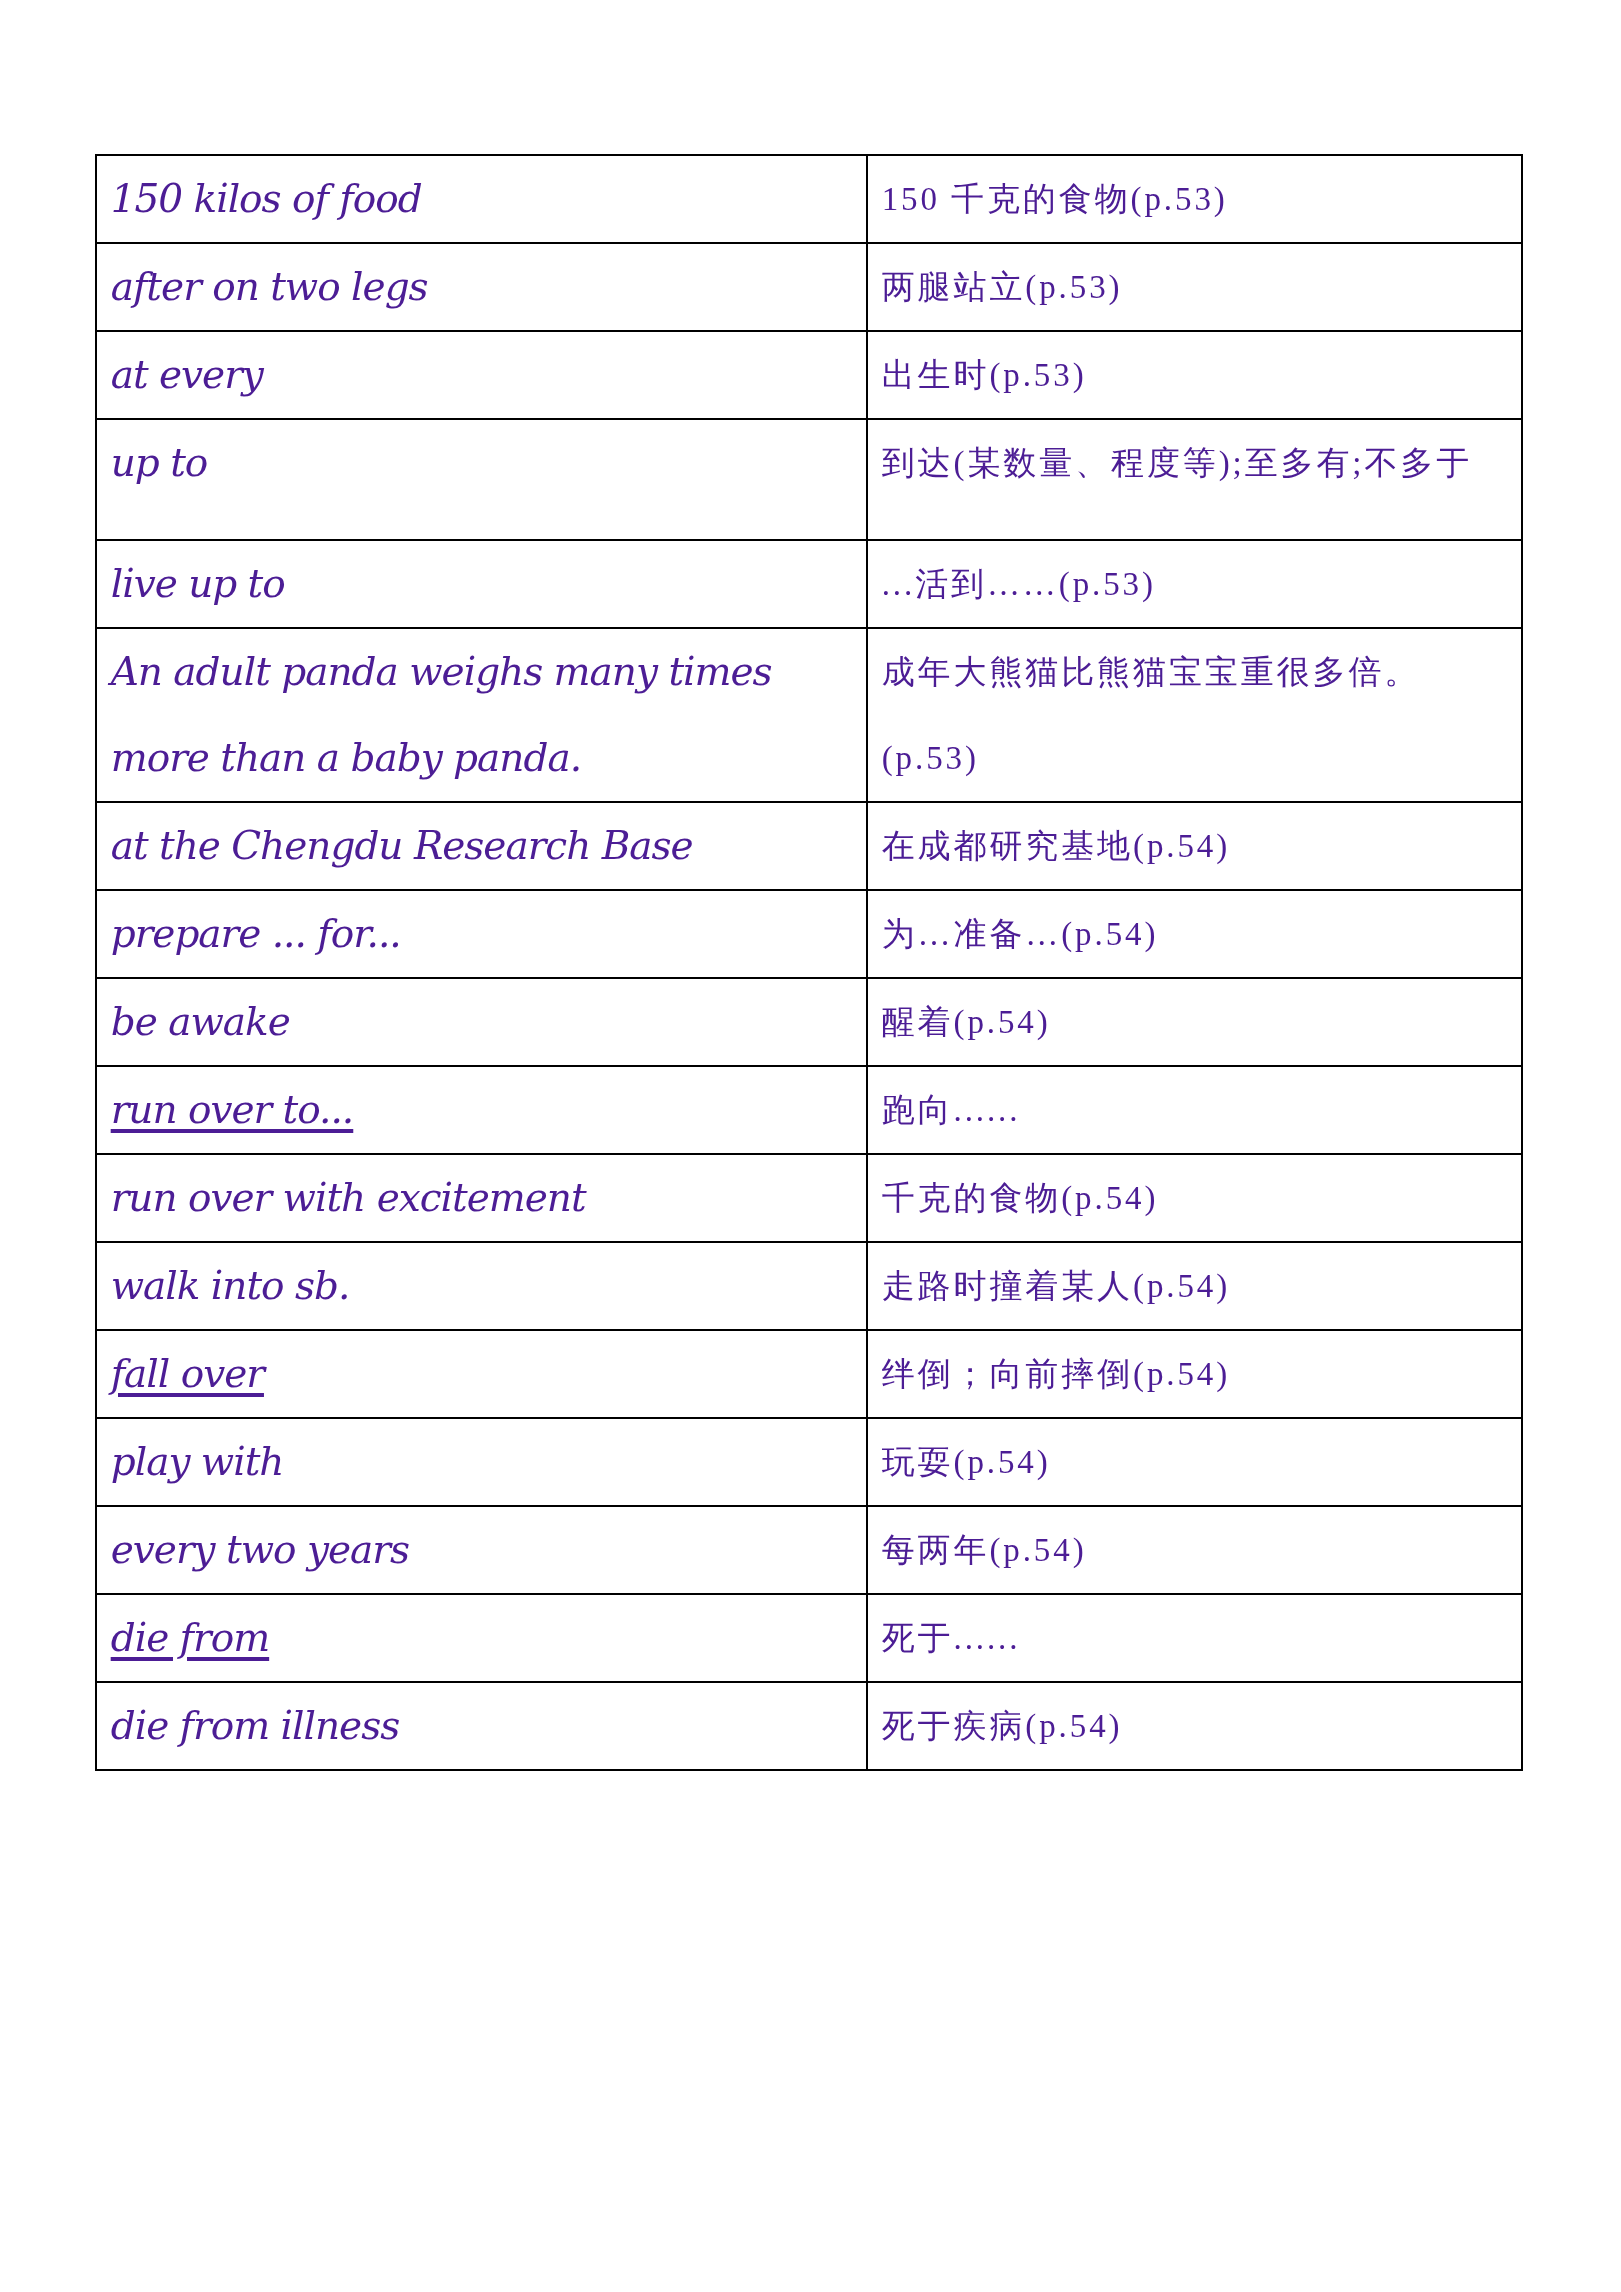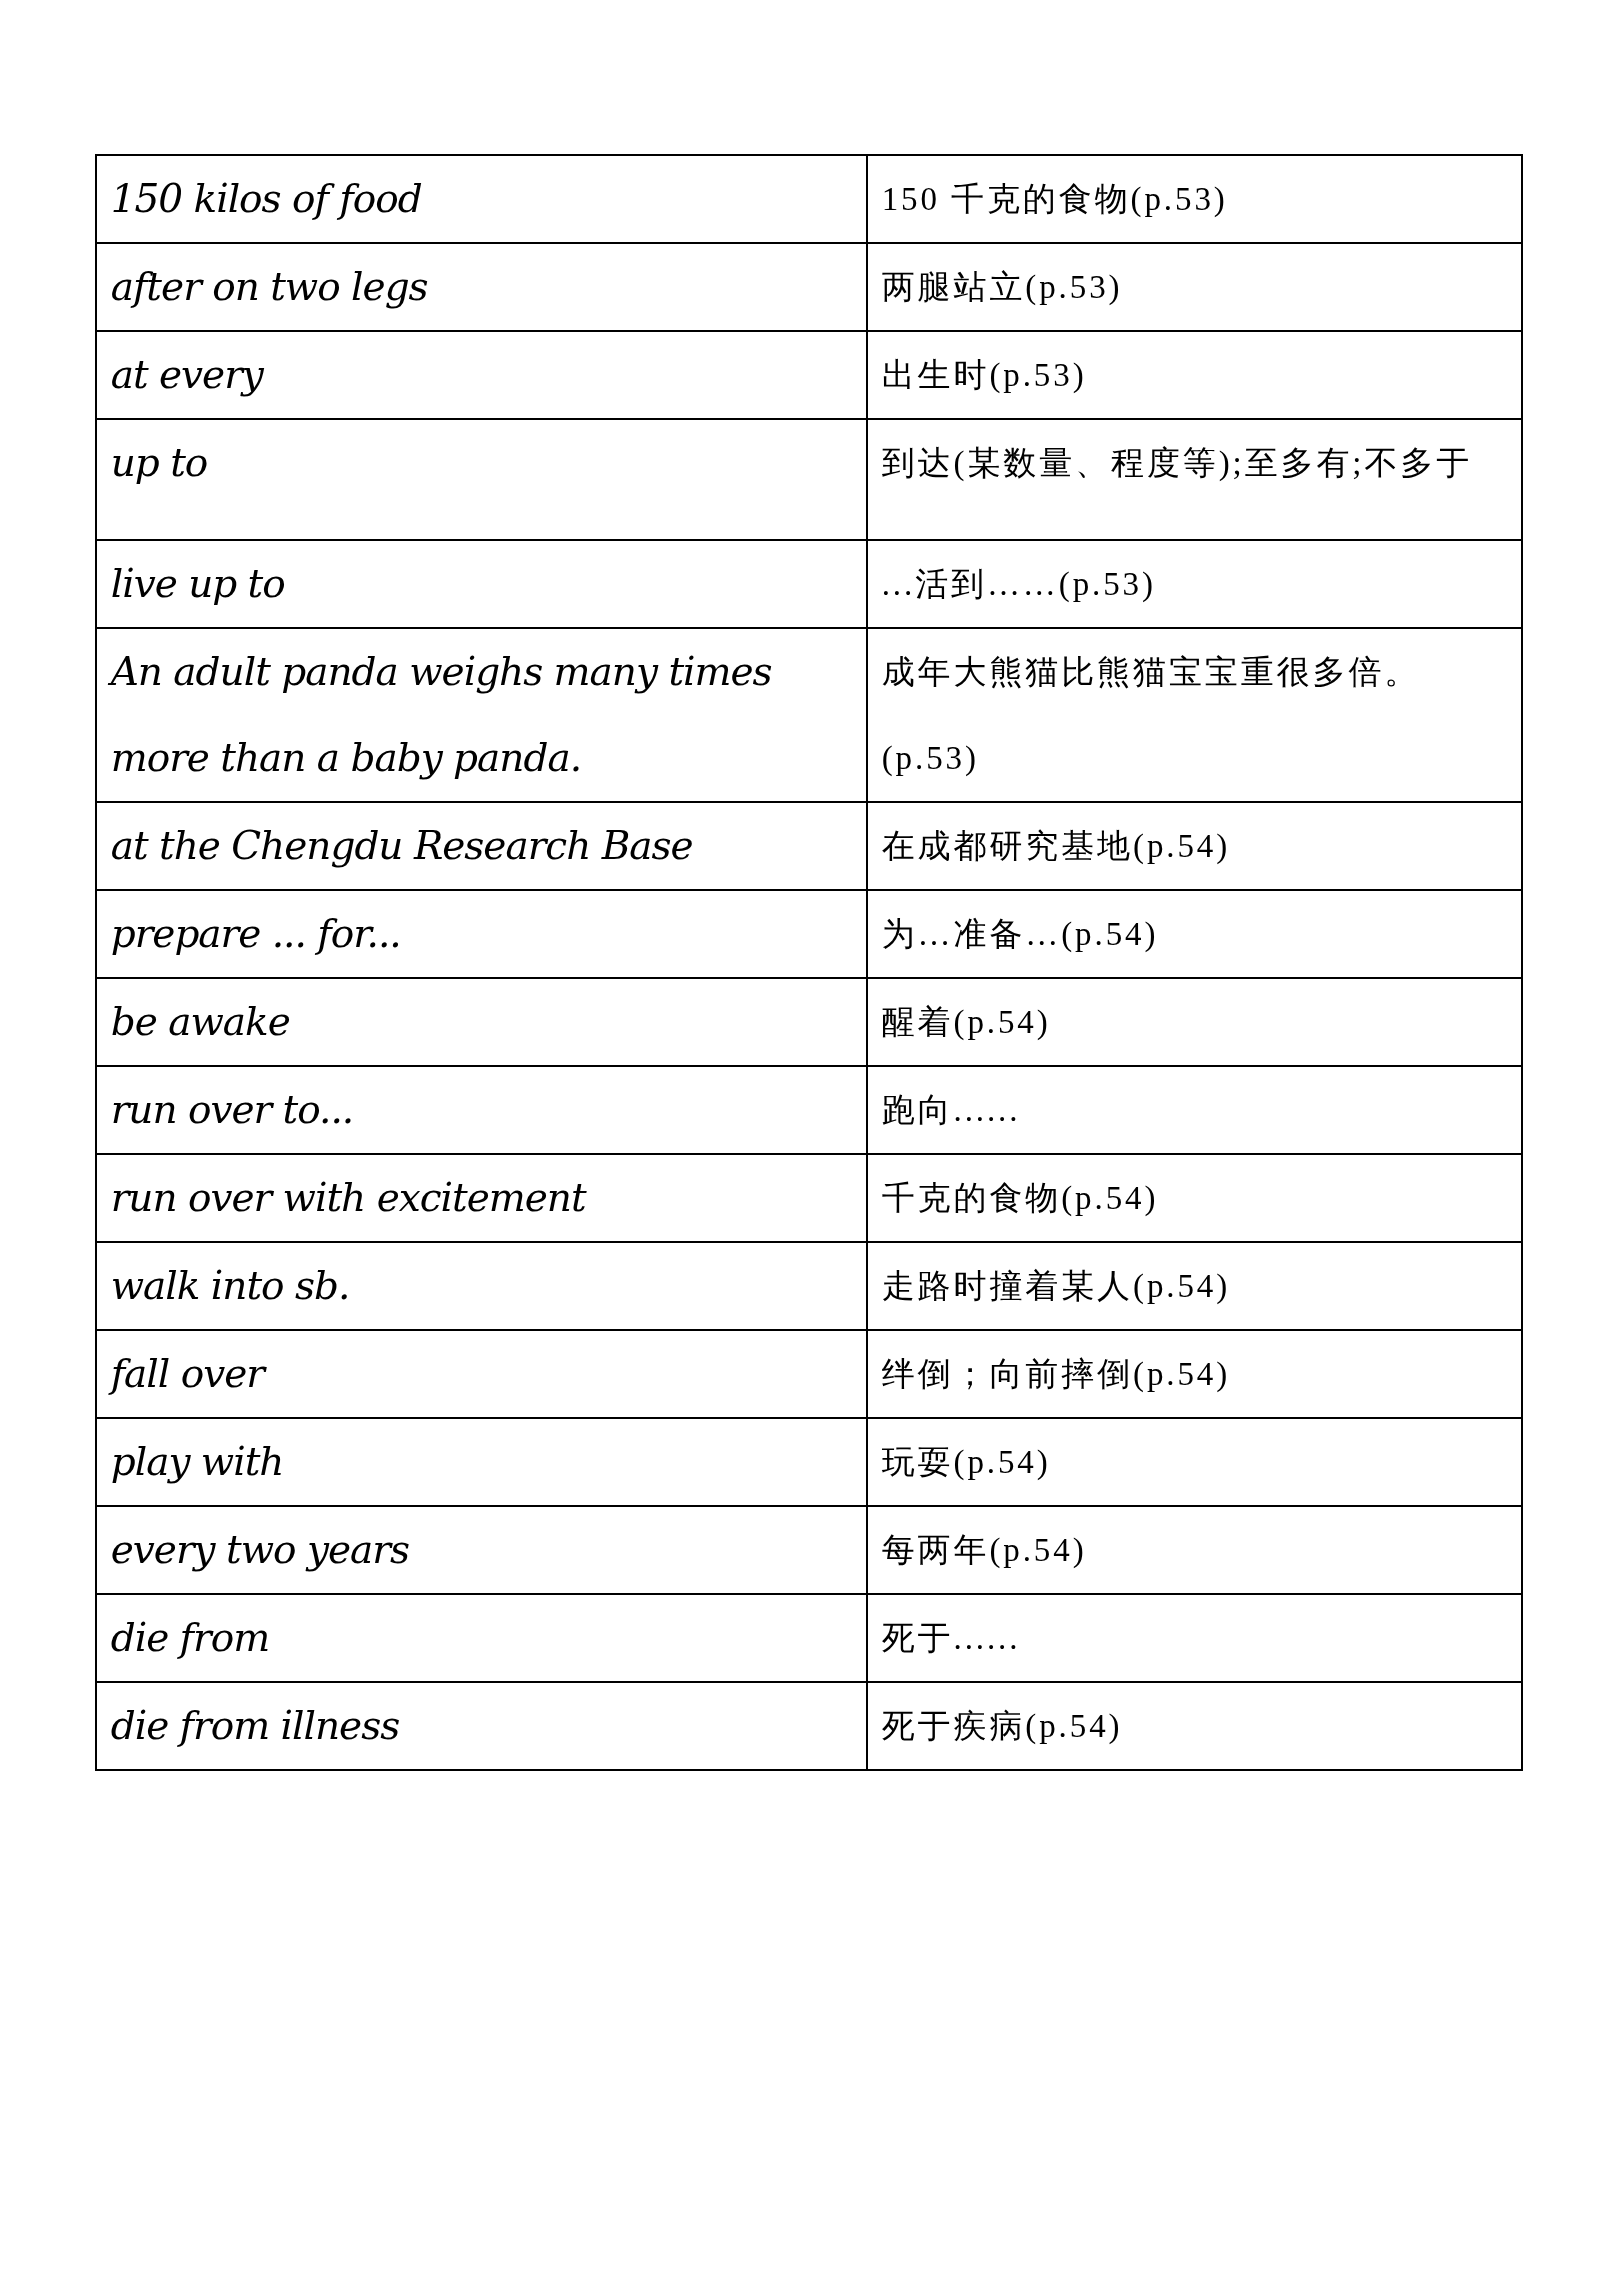--- a/index.html
+++ b/index.html
@@ -18,34 +18,35 @@
     left: 95px;
     top: 154px;
     width: 1426px;
     border-collapse: collapse;
     table-layout: fixed;
   }
   .vocab-table td {
     border: 2.9px solid #000000;
     vertical-align: top;
     padding: 0 13.7px;
-    color: #000000;
+    color: #4c1d95;
     box-sizing: border-box;
   }
   .col-en { width: 771px; }
   .col-zh { width: 655px; }
   .cell-en {
     font-family: "DejaVu Serif", serif;
     font-style: italic;
     font-size: 39px;
     line-height: 86px;
     letter-spacing: -1px;
     white-space: normal;
   }
   .cell-en.underlined span {
+    text-decoration: underline;
     text-decoration-thickness: 3.9px;
     text-underline-offset: 5.9px;
   }
   .cell-zh {
     font-family: Liberation Serif, serif;
     font-size: 33px;
     line-height: 86px;
     letter-spacing: 2.9px;
   }
   tr.single td { height: 86px; }

